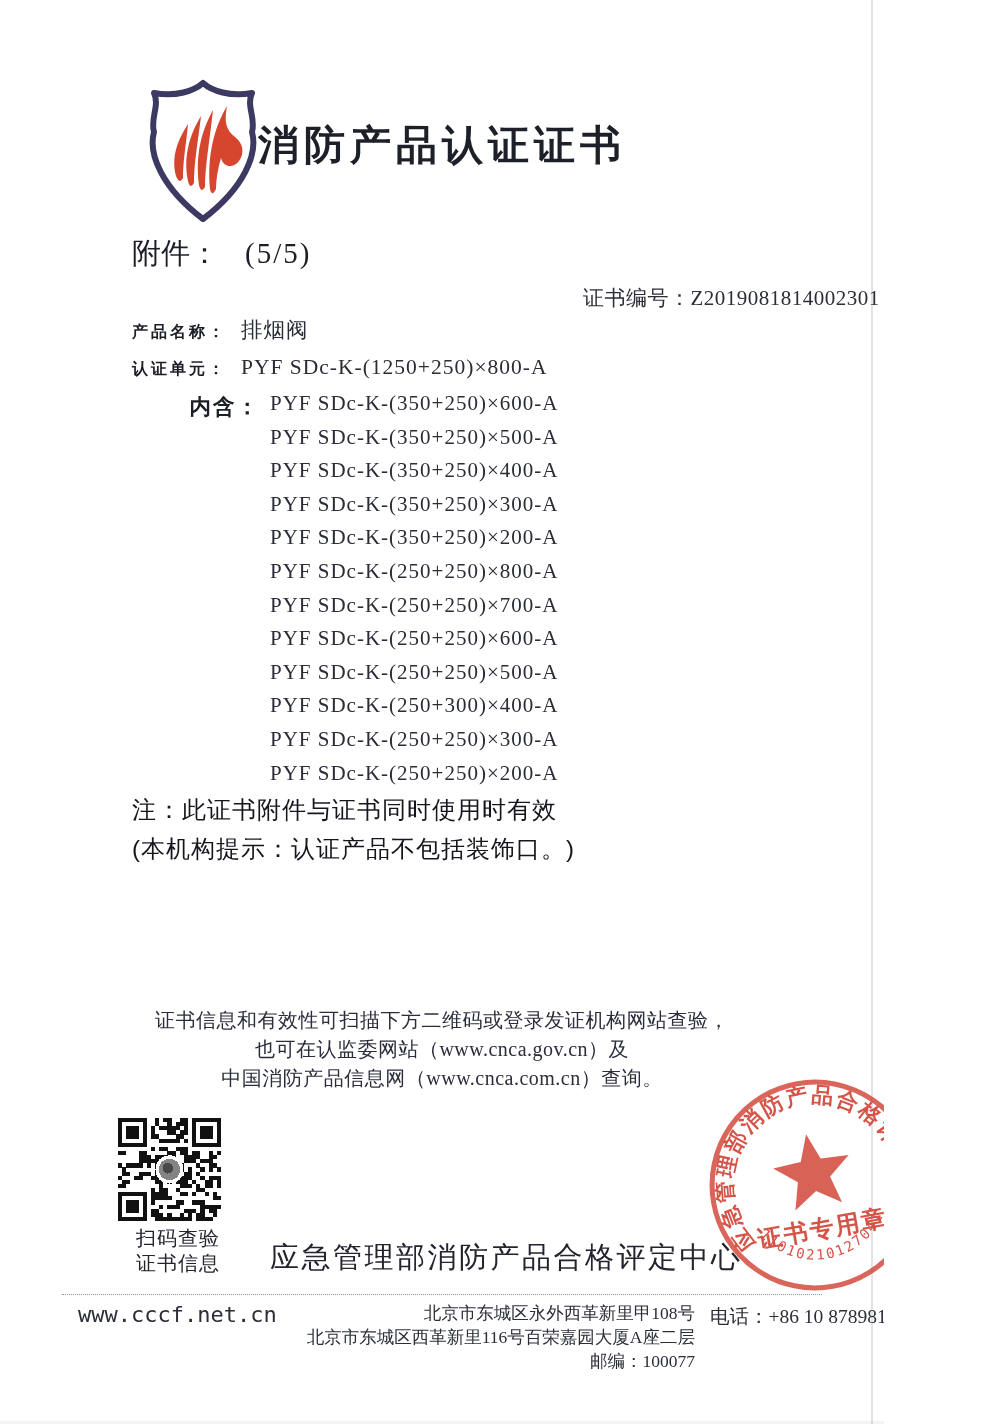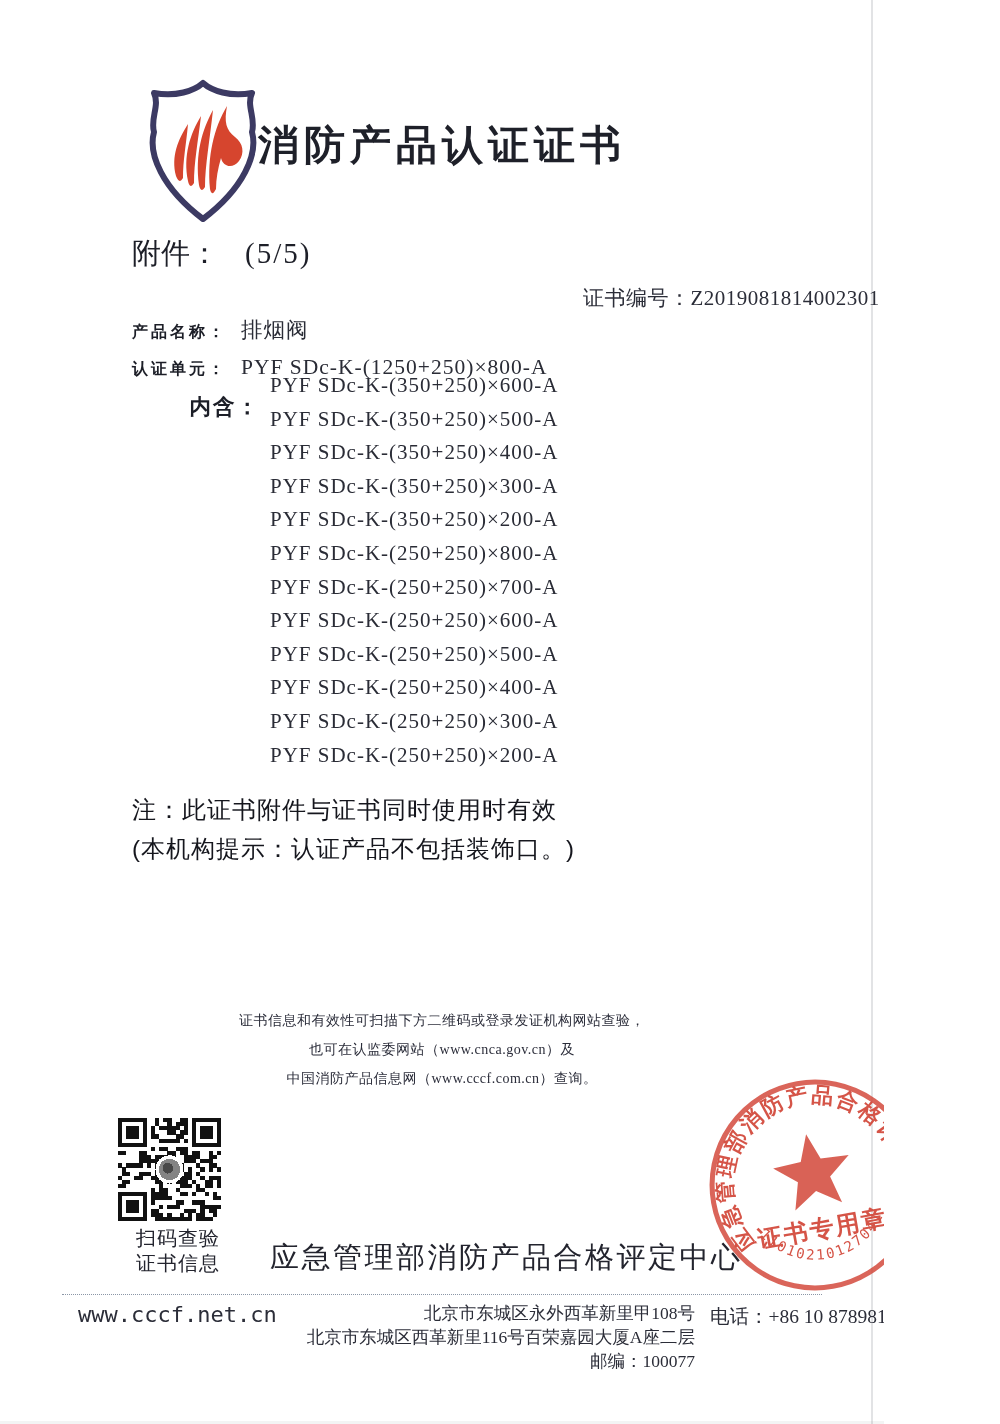--- a/index.html
+++ b/index.html
@@ -51,37 +51,37 @@
   .row-product{top:315px;}
   .row-unit{top:355px;}
 
   .contains-lbl{
     position:absolute;left:132px;top:392px;width:128px;
     text-align:right;font-weight:bold;letter-spacing:2px;
     font-family:"Liberation Sans","DejaVu Sans",sans-serif;
     font-size:21.5px;color:#1c1e27;
   }
   .models{
-    position:absolute;left:270px;top:369px;
+    position:absolute;left:270px;top:387px;
     font-size:21px;letter-spacing:1px;color:#2a2c36;
   }
   .models .model{height:33.6px;line-height:33.6px;white-space:nowrap;}
 
   .note{
     position:absolute;left:132px;
     font-weight:normal;font-size:24px;letter-spacing:1px;
     font-family:"Liberation Sans","DejaVu Sans",sans-serif;
     color:#15161d;
   }
   .note1{top:794px;}
   .note2{top:833px;}
 
   .verify{
     position:absolute;left:0;right:0;top:1006px;
-    text-align:center;font-size:14px;line-height:29px;
+    text-align:center;font-size:20px;line-height:29px;
     color:#2b2d3a;letter-spacing:0.5px;
   }
 
   .qr{position:absolute;left:118px;top:1118px;width:103px;height:103px;}
   .qr svg{shape-rendering:crispEdges;}
   .qr-caption{
     position:absolute;left:136px;top:1226px;
     font-size:20px;line-height:25px;color:#23242e;letter-spacing:1px;
   }
 
@@ -156,32 +156,32 @@
   <div class="models">
     <div class="model">PYF SDc-K-(350+250)×600-A</div>
     <div class="model">PYF SDc-K-(350+250)×500-A</div>
     <div class="model">PYF SDc-K-(350+250)×400-A</div>
     <div class="model">PYF SDc-K-(350+250)×300-A</div>
     <div class="model">PYF SDc-K-(350+250)×200-A</div>
     <div class="model">PYF SDc-K-(250+250)×800-A</div>
     <div class="model">PYF SDc-K-(250+250)×700-A</div>
     <div class="model">PYF SDc-K-(250+250)×600-A</div>
     <div class="model">PYF SDc-K-(250+250)×500-A</div>
-    <div class="model">PYF SDc-K-(250+250)×400-A</div>
+    <div class="model">PYF SDc-K-(250+300)×400-A</div>
     <div class="model">PYF SDc-K-(250+250)×300-A</div>
     <div class="model">PYF SDc-K-(250+250)×200-A</div>
   </div>
 
   <div class="note note1">注：此证书附件与证书同时使用时有效</div>
   <div class="note note2">(本机构提示：认证产品不包括装饰口。)</div>
 
   <div class="verify">
     <div>证书信息和有效性可扫描下方二维码或登录发证机构网站查验，</div>
     <div>也可在认监委网站（www.cnca.gov.cn）及</div>
-    <div>中国消防产品信息网（www.cccf.com.cn）查询。</div>
+    <div>中国消防产品信息网（www.cnca.com.cn）查询。</div>
   </div>
 
   <div class="qr">
     <svg width="103" height="103" viewBox="0 0 25 25">
       <rect x="0" y="0" width="25" height="25" fill="#ffffff"></rect>
       <g fill="#111111">
         <rect x="0" y="0" width="7" height="7"></rect>
         <rect x="18" y="0" width="7" height="7"></rect>
         <rect x="0" y="18" width="7" height="7"></rect>
       </g>

